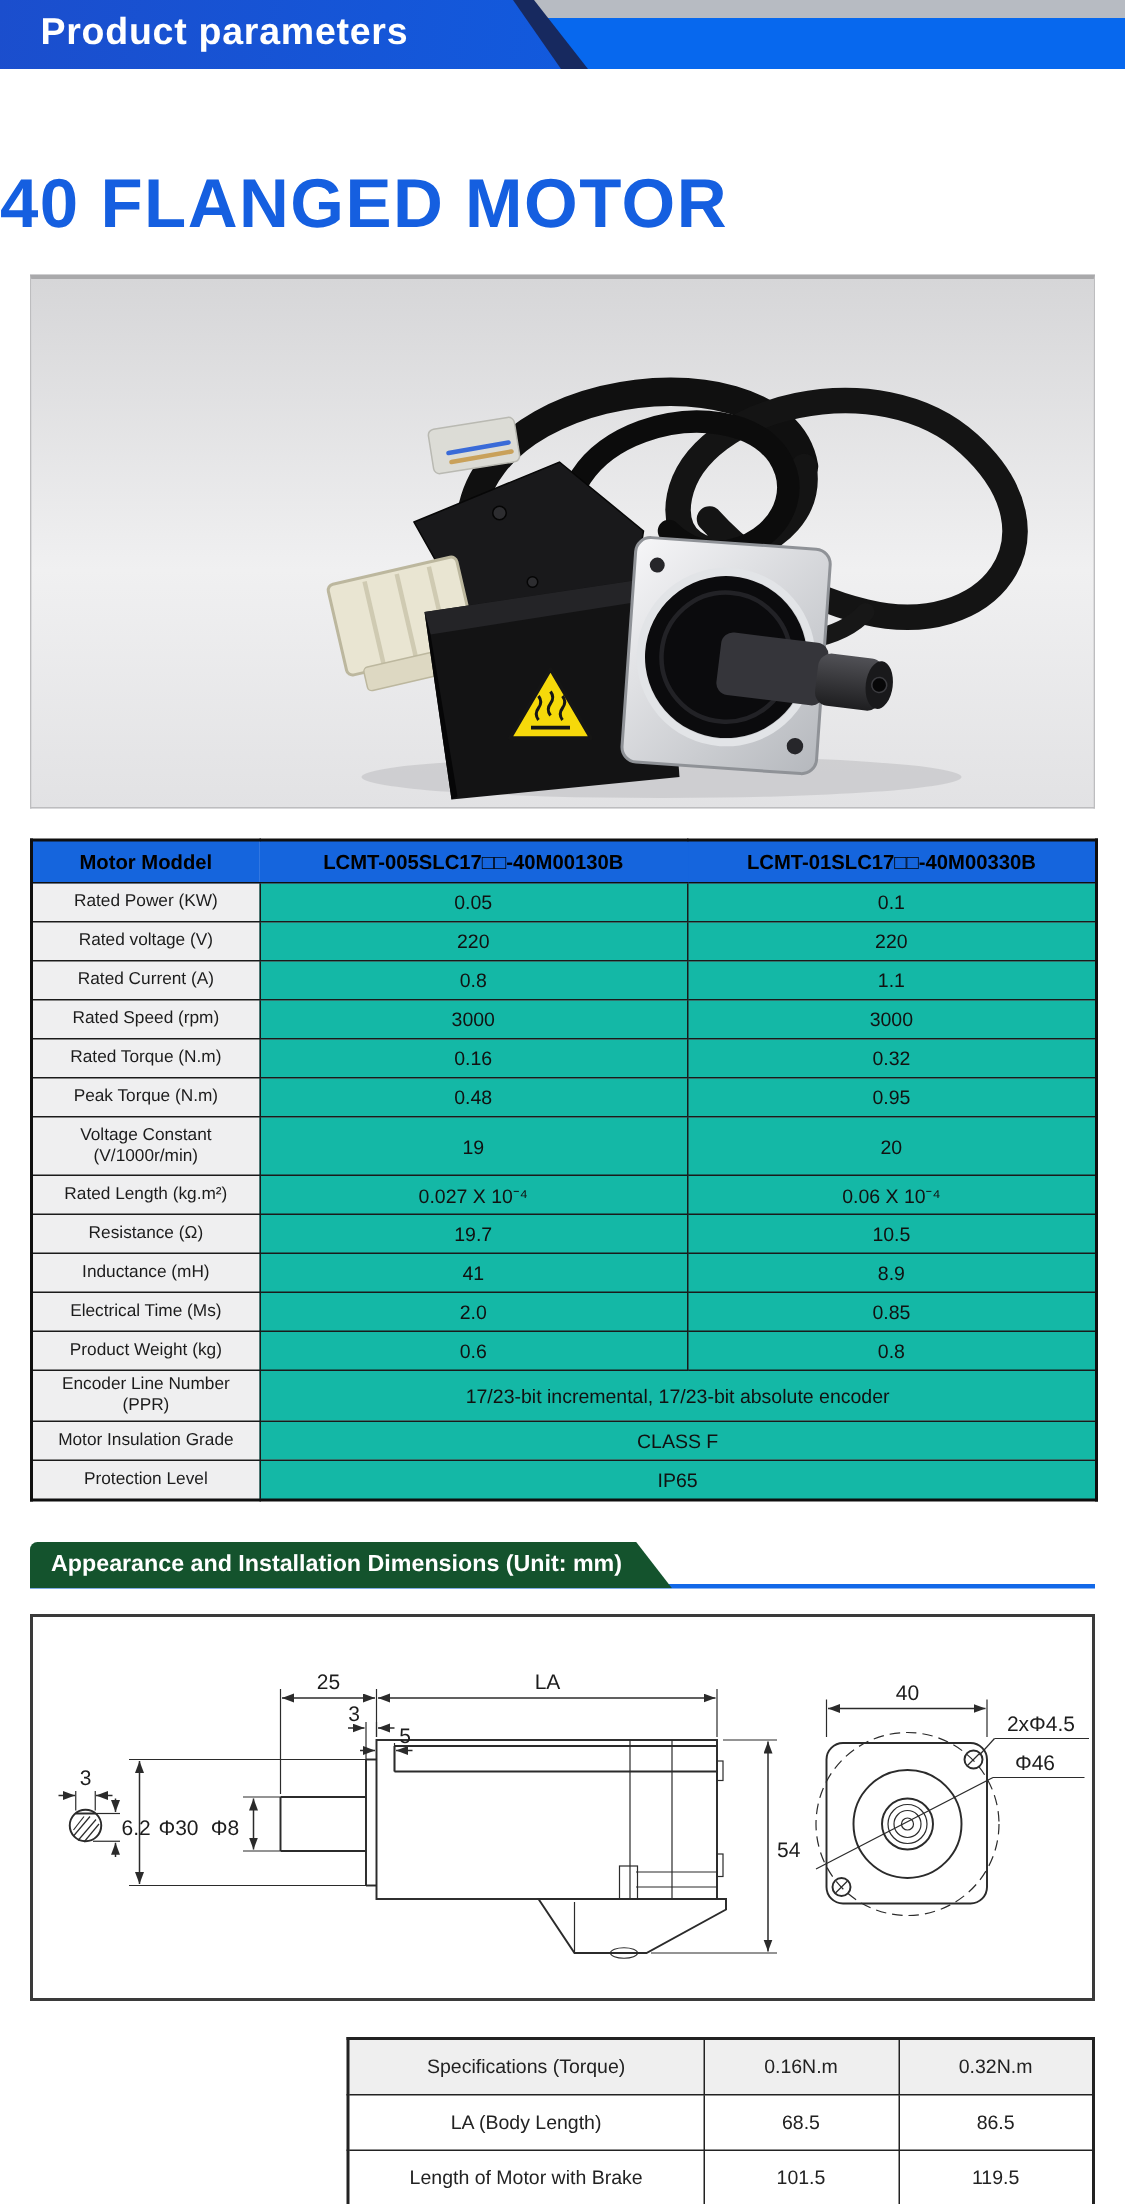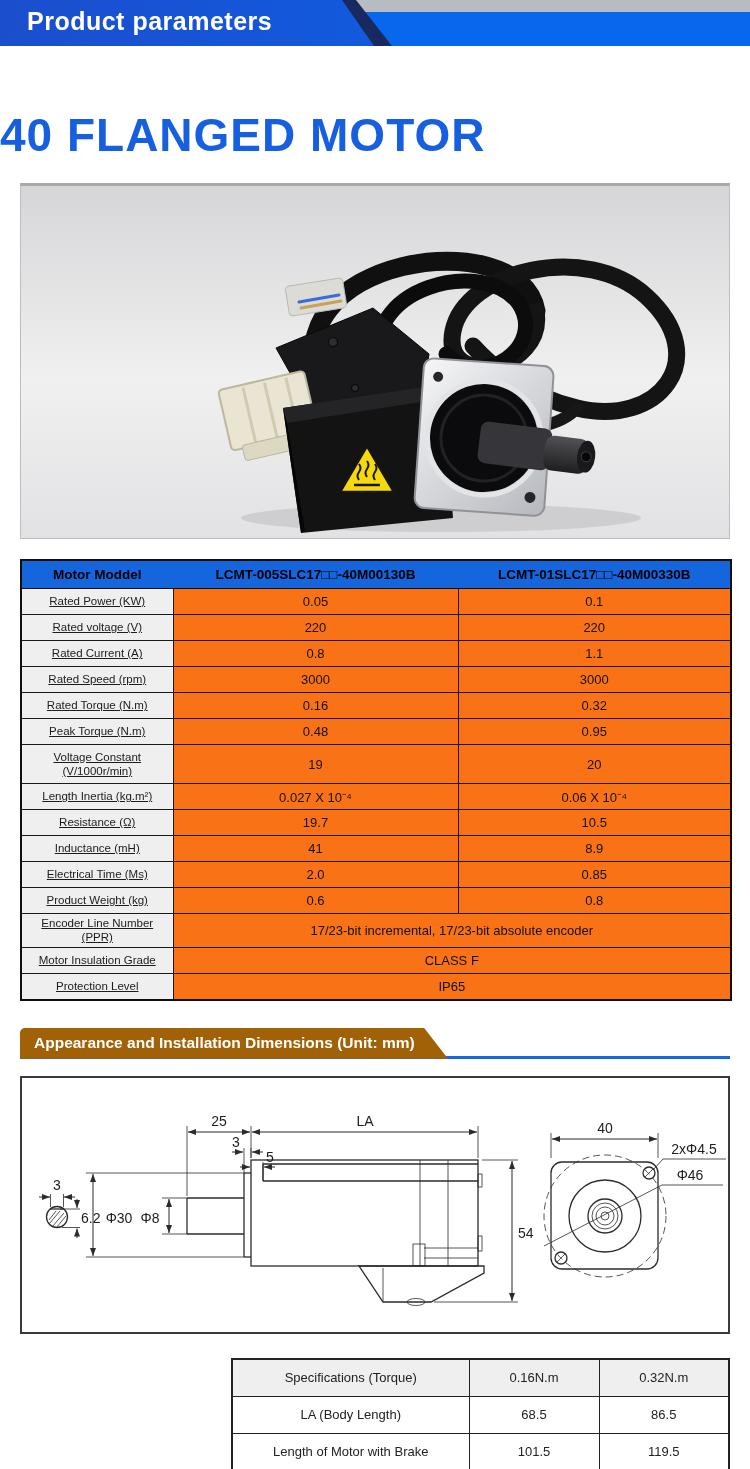--- a/index.html
+++ b/index.html
@@ -26,27 +26,27 @@
     background:#ececee;box-sizing:content-box;}
   .photo svg{display:block;}
 
   
   table.spec{margin:20px 20px 0 20px;width:710px;border-collapse:collapse;table-layout:fixed;}
   table.spec col.c0{width:152px;} table.spec col.c1{width:285px;} table.spec col.c2{width:273px;}
   table.spec td,table.spec th{border:1px solid #1a1a1a;text-align:center;vertical-align:middle;padding:2px 3px;}
   table.spec{border:2px solid #0f0f0f;}
   table.spec th{background:#1565dd;color:#000000;font-size:13.5px;font-weight:700;height:23px;border-color:#1565dd;border-bottom-color:#0f0f0f;}
   table.spec th + th{border-left:1px solid #ffffff;}
-  table.spec td.lab{background:#efeff0;font-size:11.5px;color:#1c1c1c;height:21px;line-height:1.25;text-decoration:underline;}
-  table.spec td.val{background:#f97316;font-size:13px;color:#111;}
+  table.spec td.lab{background:#efeff0;font-size:11.5px;color:#1c1c1c;height:21px;line-height:1.25;}
+  table.spec td.val{background:#14b8a6;font-size:13px;color:#111;}
 
   
   .sec2{position:relative;margin:27px 20px 0 20px;height:31px;}
   .sec2 .shape{position:absolute;left:0;top:0;width:430px;height:31px;
-    clip-path:polygon(0 0,404px 0,428px 31px,0 31px);background:#a16207;border-radius:5px 0 0 0;}
+    clip-path:polygon(0 0,404px 0,428px 31px,0 31px);background:#14532d;border-radius:5px 0 0 0;}
   .sec2 .shape span{position:absolute;left:14px;top:6px;color:#fff;font-size:15.5px;font-weight:700;}
   .sec2 .line{position:absolute;left:0;right:0;bottom:0;height:3px;background:#1268e8;}
 
   
   .drawing{margin:17px 20px 0 20px;width:706px;height:254px;border:2px solid #3a3a3a;background:#fff;}
   .drawing svg{display:block;}
   .dim{stroke:#2b2b2b;stroke-width:1;fill:none;}
   .thin{stroke:#2b2b2b;stroke-width:.8;fill:none;}
   .geo{stroke:#2b2b2b;stroke-width:1.3;fill:none;}
   text.dt{font-family:"Liberation Sans",sans-serif;font-size:14px;fill:#1d1d1d;}
@@ -186,21 +186,21 @@
         <td class="lab">Peak Torque (N.m)</td>
         <td class="val">0.48</td>
         <td class="val">0.95</td>
       </tr>
   <tr>
         <td class="lab" style="height:34px">Voltage Constant (V/1000r/min)</td>
         <td class="val">19</td>
         <td class="val">20</td>
       </tr>
   <tr>
-        <td class="lab">Length Inertia (kg.m²)</td>
+        <td class="lab">Rated Length (kg.m²)</td>
         <td class="val">0.027 X 10⁻⁴</td>
         <td class="val">0.06 X 10⁻⁴</td>
       </tr>
   <tr>
         <td class="lab">Resistance (Ω)</td>
         <td class="val">19.7</td>
         <td class="val">10.5</td>
       </tr>
   <tr>
         <td class="lab">Inductance (mH)</td>

